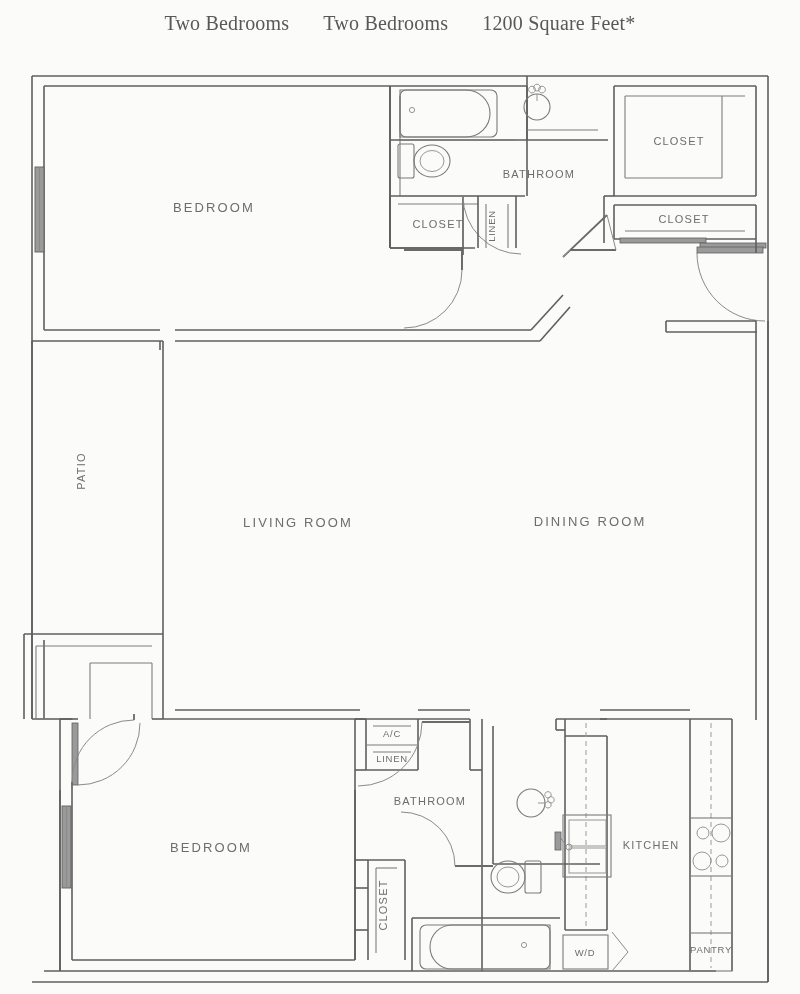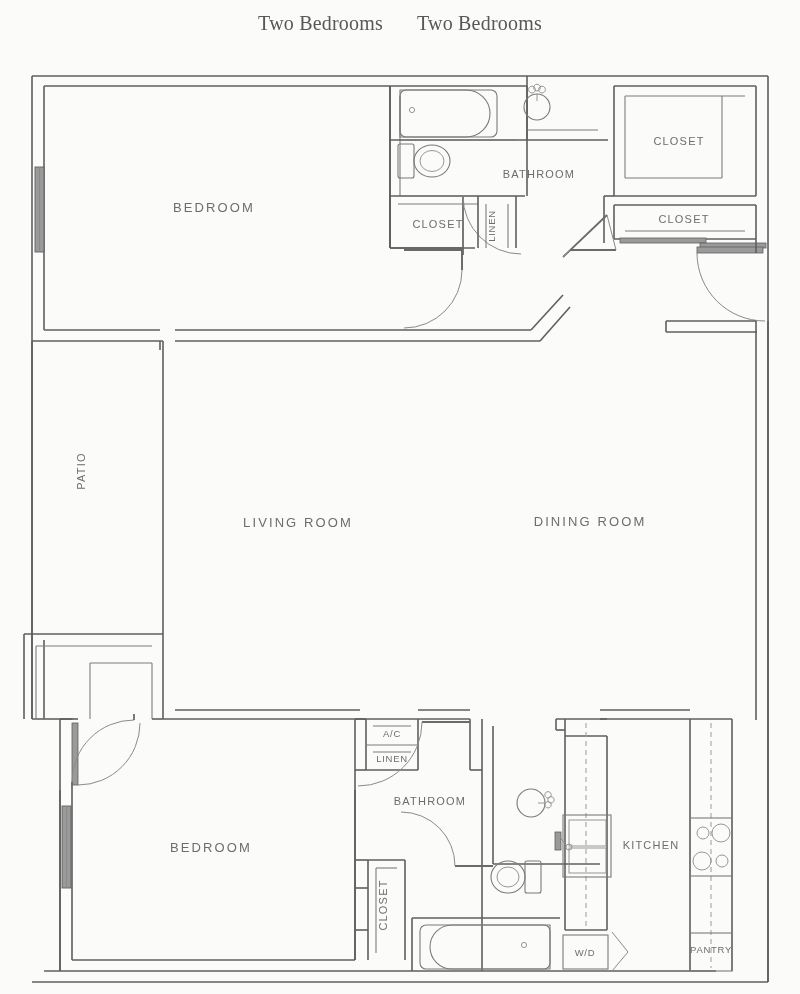--- a/index.html
+++ b/index.html
@@ -62,20 +62,21 @@
   }
 </style>
 </head>
 <body>
 
 <div id="plan-root">
 
   <div id="title-bar">
     <span>Two Bedrooms</span>
     <span>Two Bedrooms</span>
+    <span>1200 Square Feet*</span>
   </div>
 
   <svg id="floorplan-svg" viewBox="0 0 800 994">
     <defs>
       <style>
         .w  { fill:none; stroke:#5f5f5f; stroke-width:1.6; }
         .wt { fill:none; stroke:#7d7d7d; stroke-width:1.1; }
         .wf { fill:none; stroke:#8a8a8a; stroke-width:1.0; }
         .fx { fill:none; stroke:#7b7b7b; stroke-width:1.1; }
         .fxt{ fill:none; stroke:#8b8b8b; stroke-width:0.9; }

